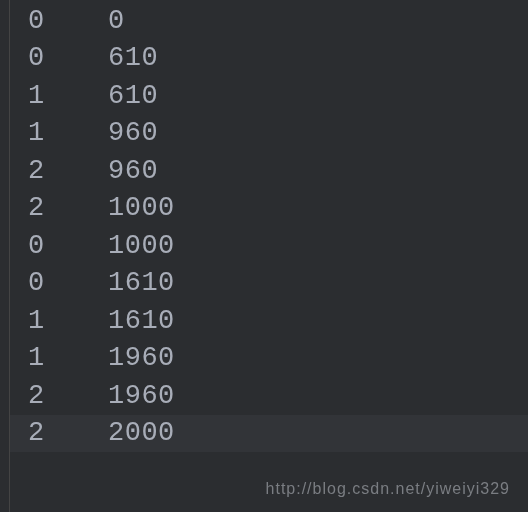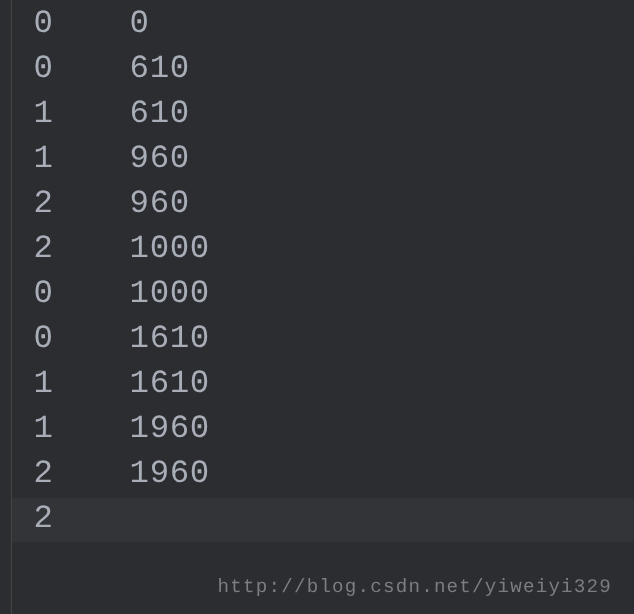--- a/index.html
+++ b/index.html
@@ -49,21 +49,21 @@
       display: inline-block;
       width: 80px;
     }
     .col2 {
       display: inline-block;
     }
     .watermark {
       position: absolute;
       bottom: 14px;
       right: 18px;
-      font-family: Liberation Mono, monospace;
+      font-family: Liberation Sans, sans-serif;
       font-size: 16px;
       color: #7a7d82;
       letter-spacing: 1px;
     }
   </style>
 </head>
 <body>
 
 <div class="editor">
   <div class="gutter"></div>
@@ -107,17 +107,18 @@
       <div class="line">
         <span class="col1">1</span>
         <span class="col2">1960</span>
       </div>
       <div class="line">
         <span class="col1">2</span>
         <span class="col2">1960</span>
       </div>
       <div class="line highlighted">
         <span class="col1">2</span>
+        <span class="col2">2000</span>
       </div>
     </div>
 </div>
 
 <div class="watermark">http://blog.csdn.net/yiweiyi329</div>
 
 </body></html>

